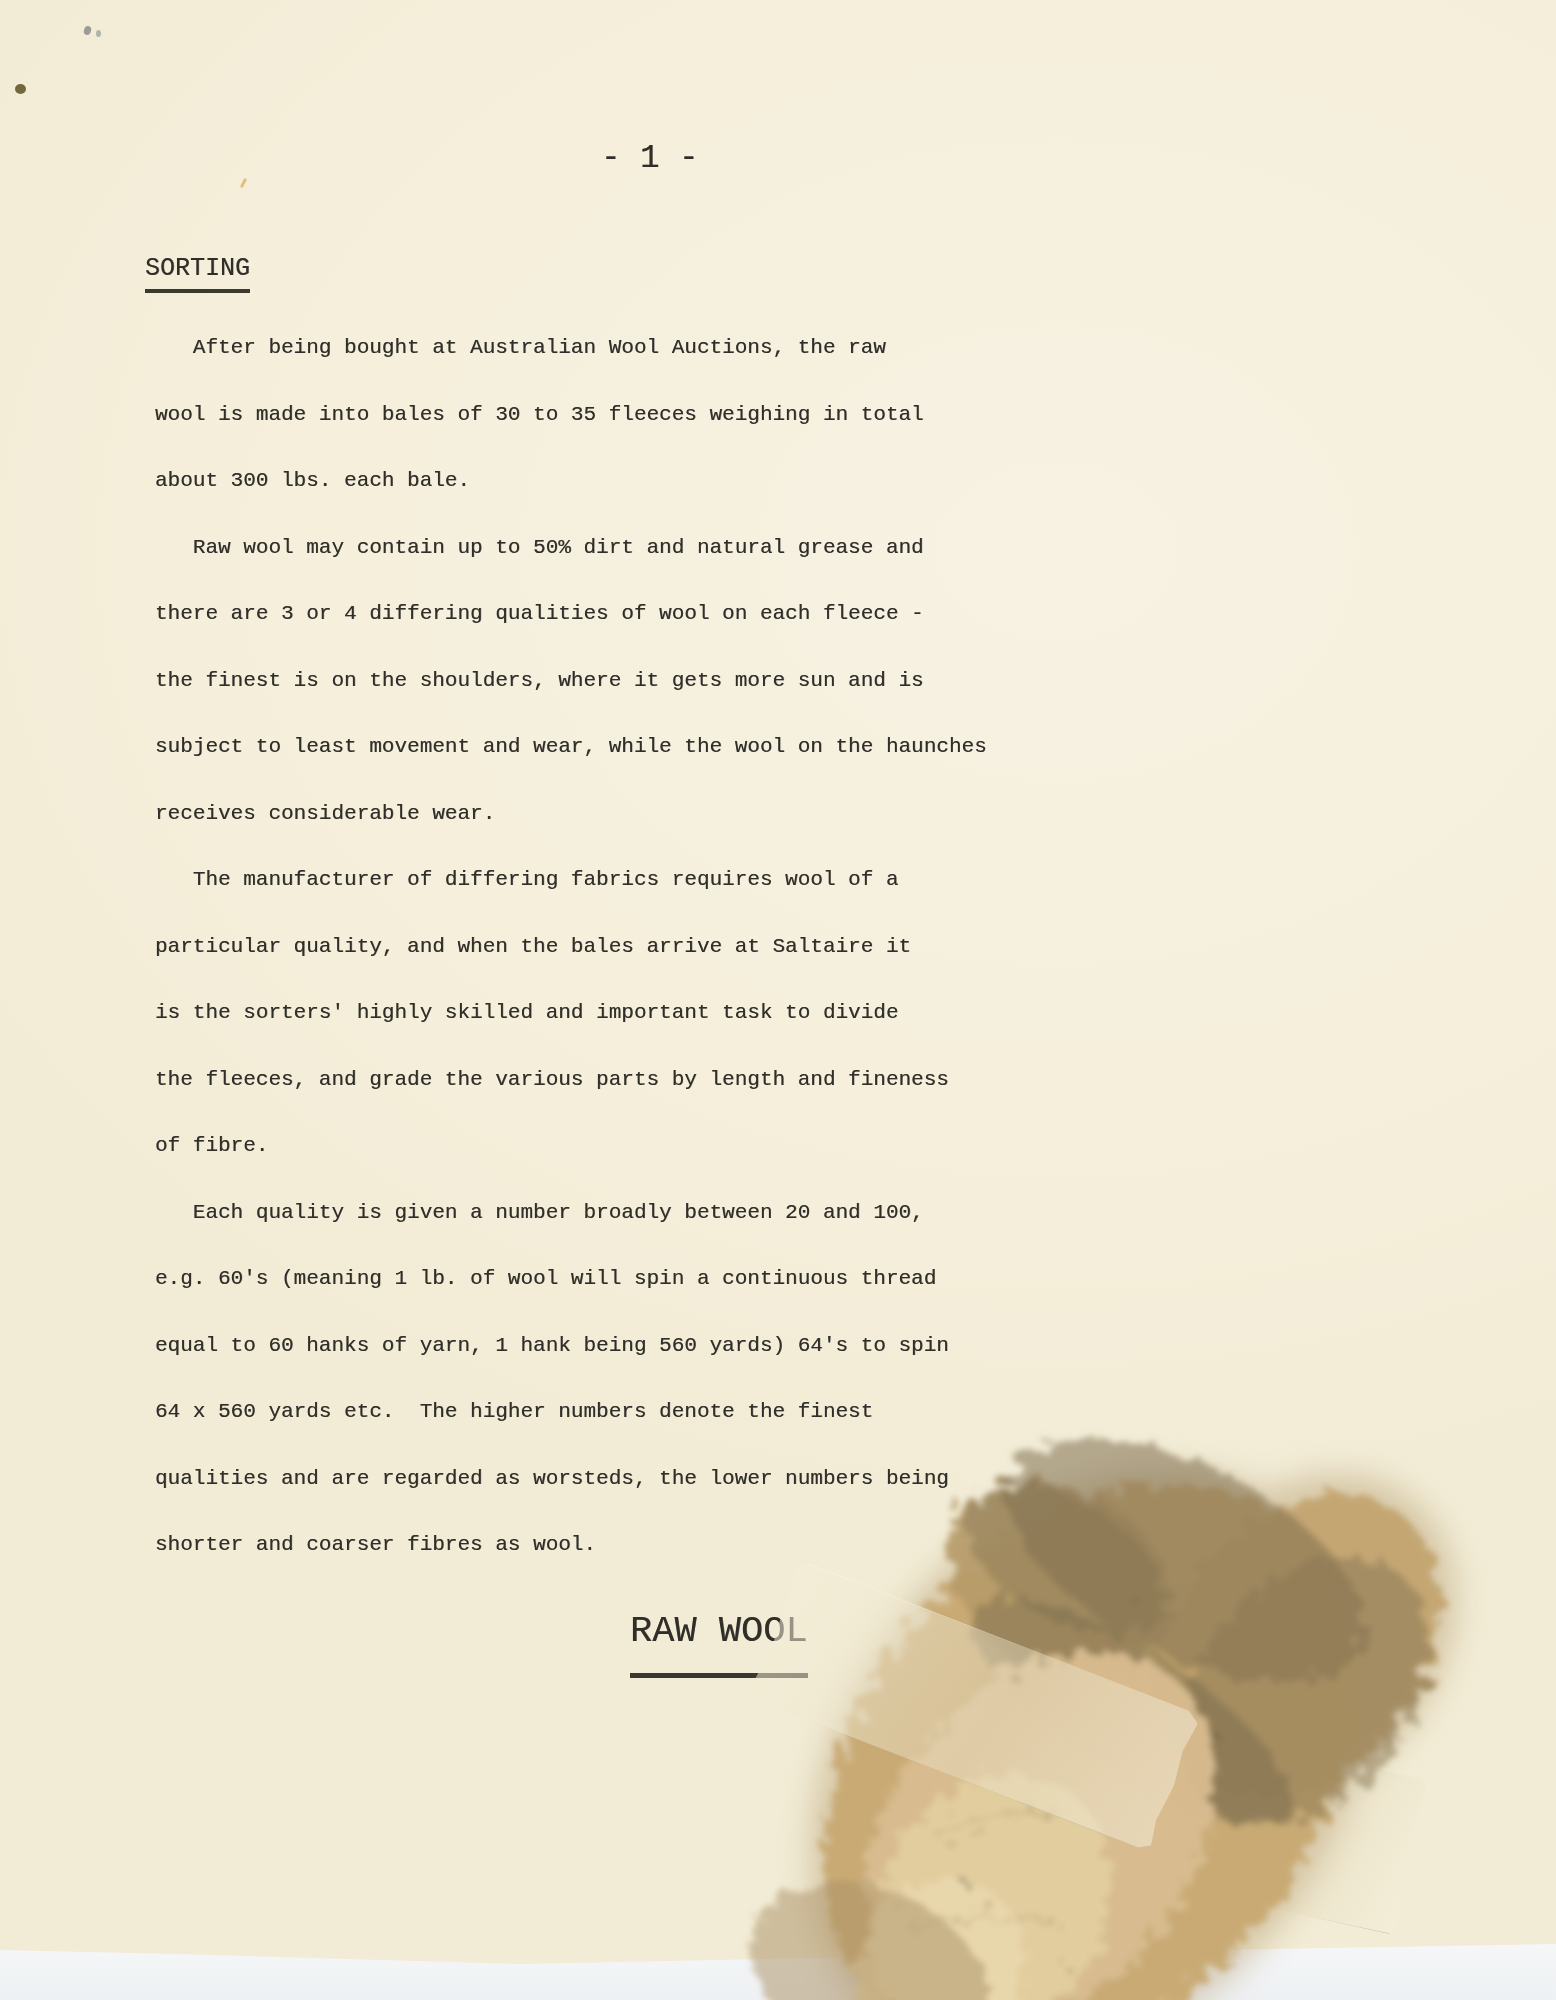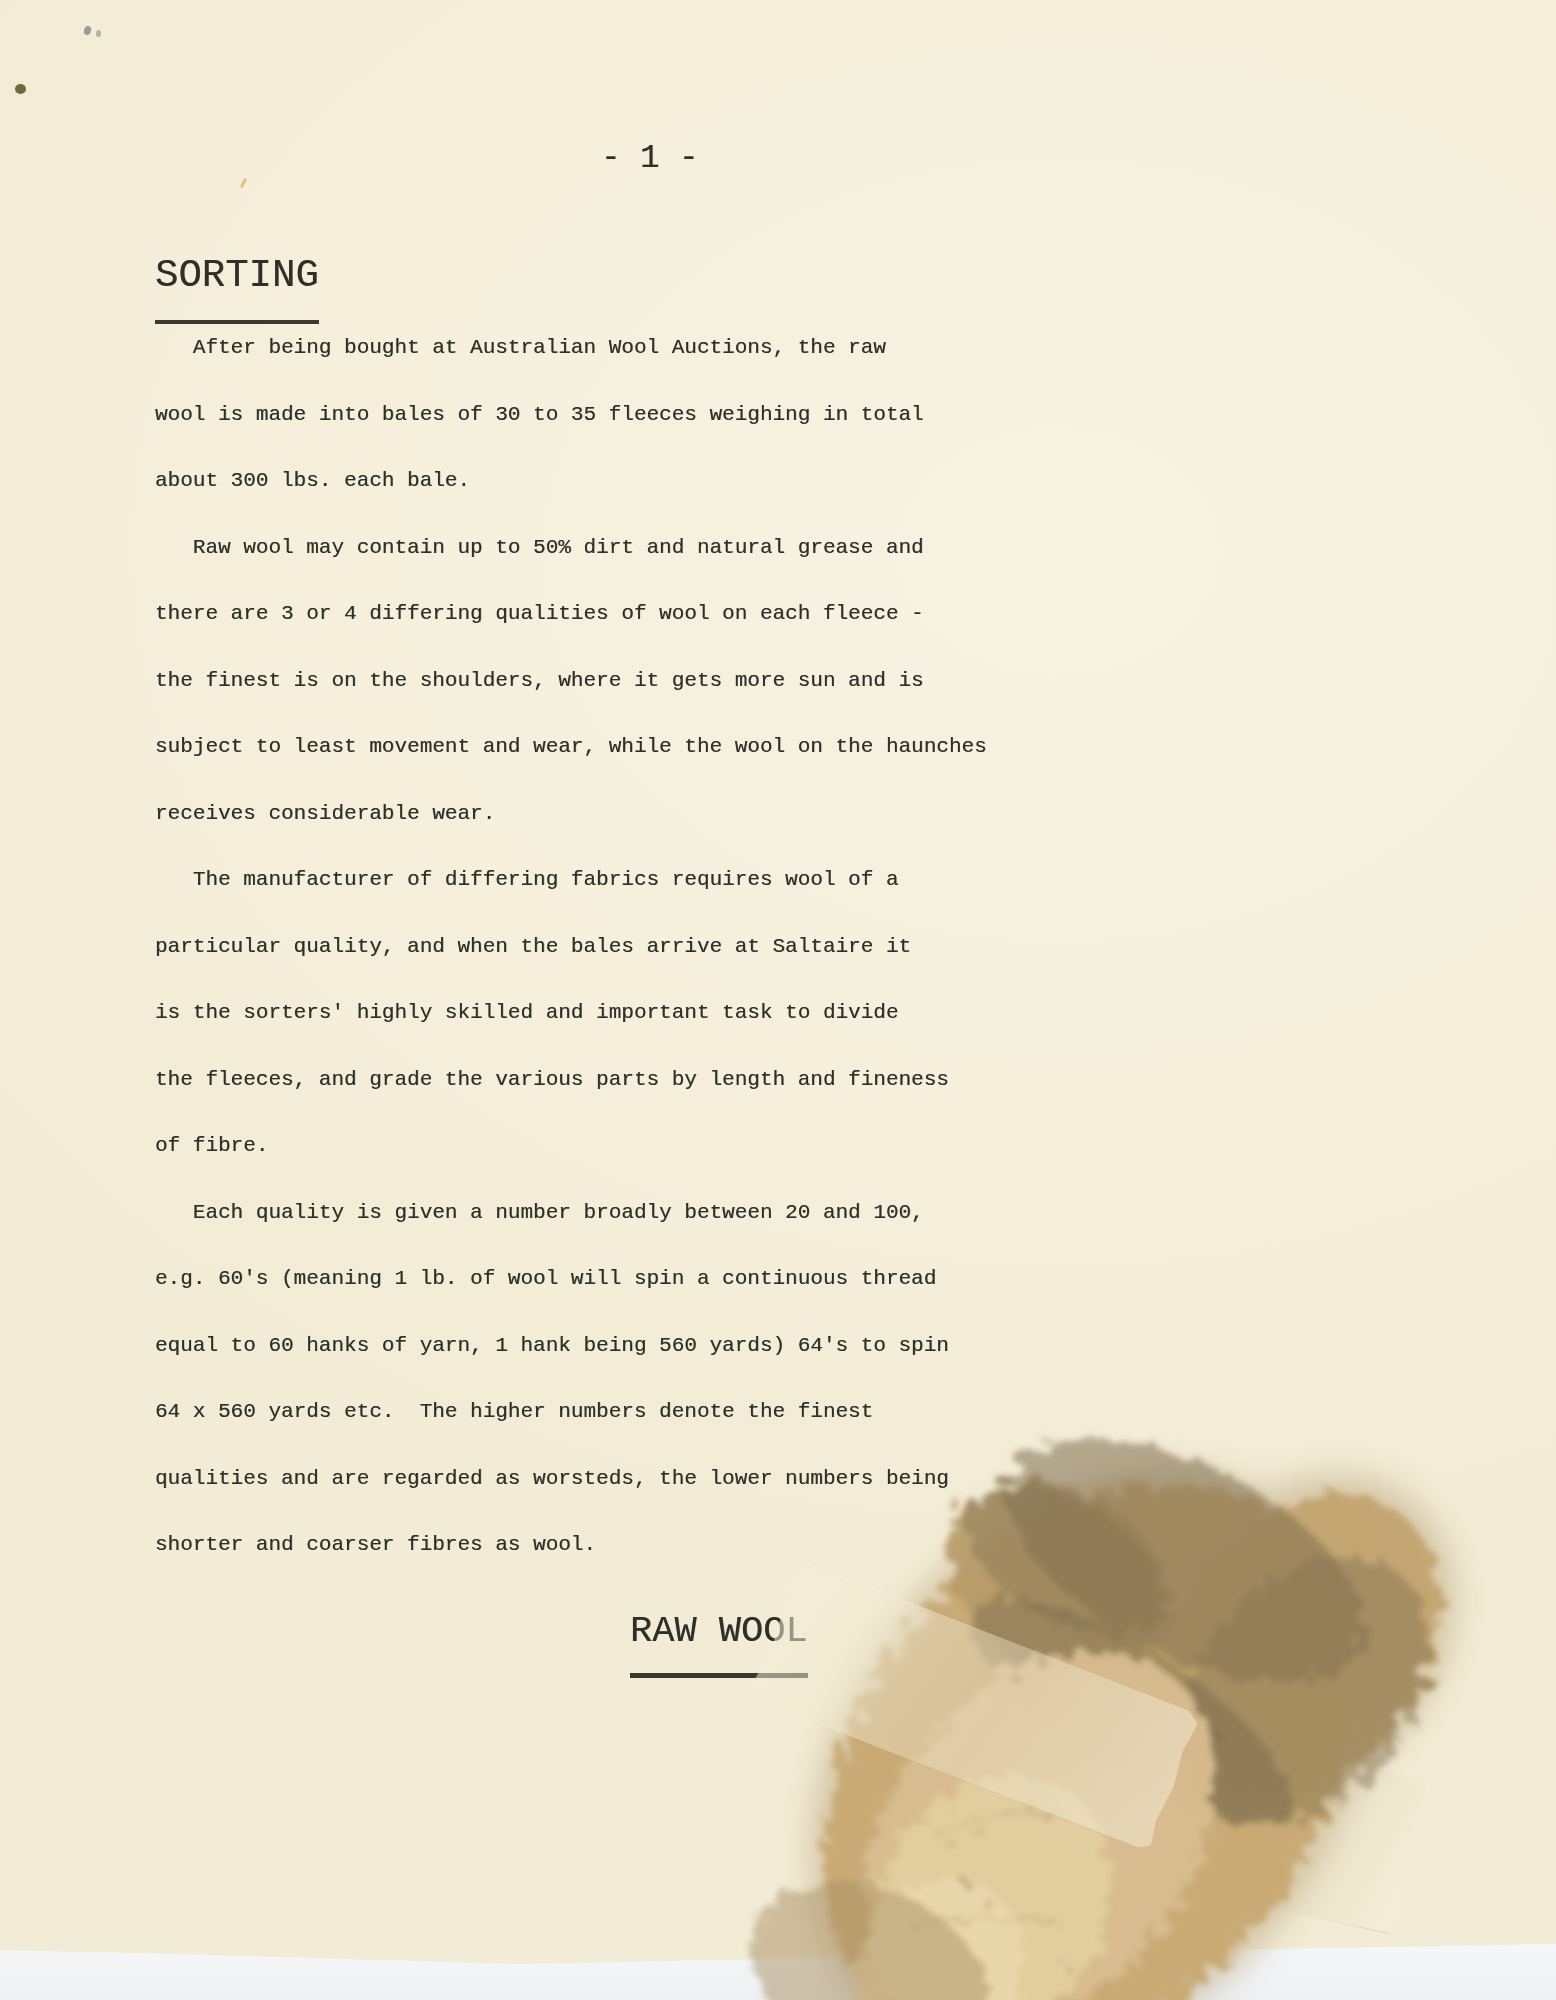--- a/index.html
+++ b/index.html
@@ -22,25 +22,25 @@
   .speck.s4{left:242px;top:178px;width:3px;height:10px;background:#d9a449;opacity:.65;transform:rotate(28deg);border-radius:2px;}
   .typed{
     color:#302e29;
     text-shadow:0.4px 0.4px 0.6px rgba(48,46,41,0.55);
   }
   .page-number{
     position:absolute;left:601px;top:140px;
     font-size:32.5px;letter-spacing:0;
   }
   .heading{
-    position:absolute;left:155px;top:254px;
-    font-size:39px;
+    position:absolute;left:145px;top:254px;
+    font-size:25px;
     display:inline-block;
     border-bottom:4px solid rgba(43,41,35,0.92);
-    padding-bottom:22px;
+    padding-bottom:6px;
   }
   .body-text{
     position:absolute;left:155px;top:315px;margin:0;
     font-family:"Liberation Mono","DejaVu Sans Mono",monospace;
     font-size:21px;line-height:66.5px;
     white-space:pre;
   }
   .caption{
     position:absolute;left:630px;top:1610px;
     font-size:37px;

